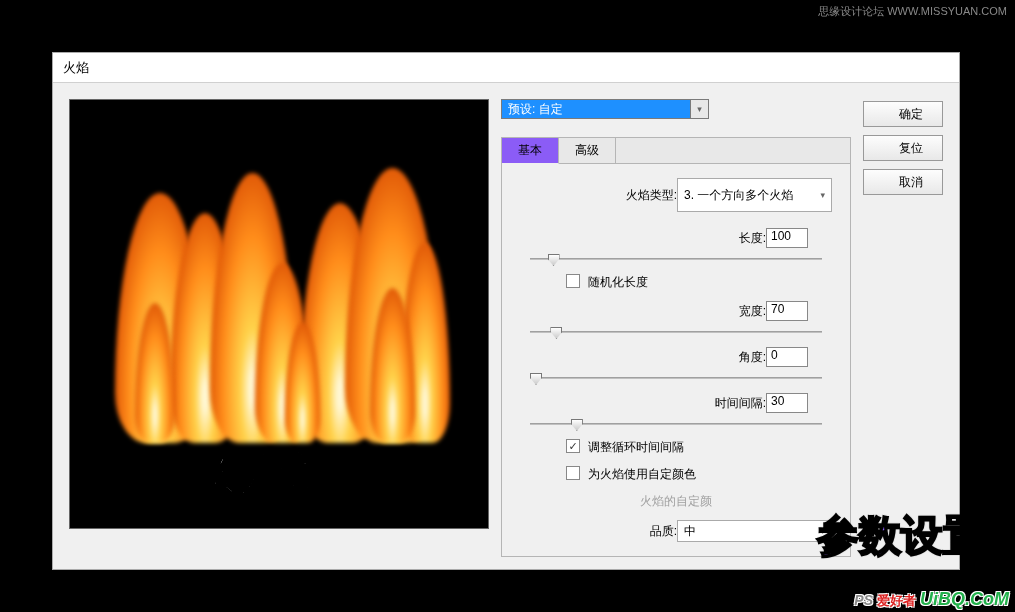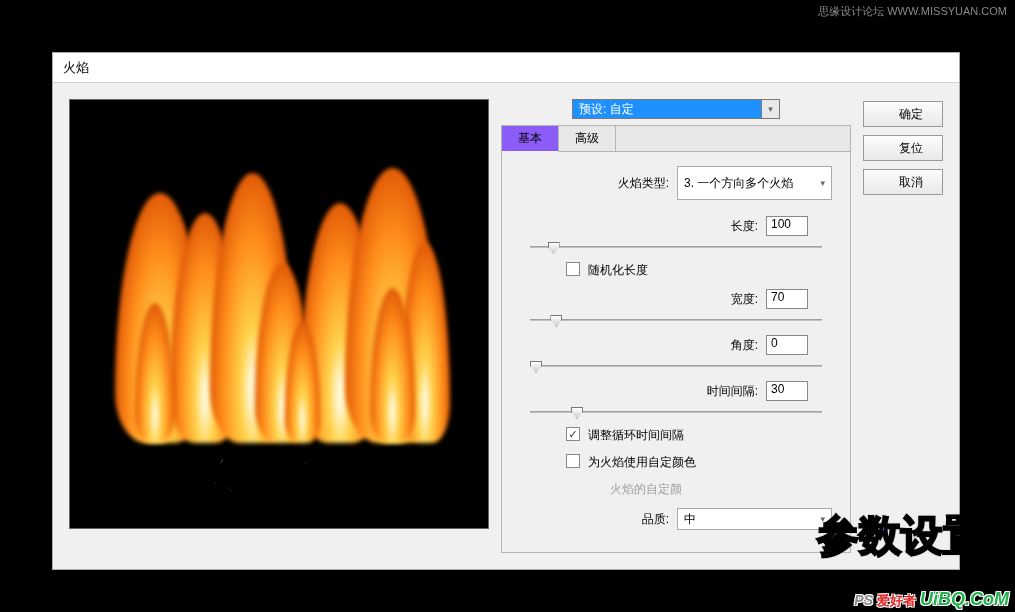--- a/index.html
+++ b/index.html
@@ -96,22 +96,21 @@
       gap: 12px;
     }
     .settings-panel {
       flex: 1;
       display: flex;
       flex-direction: column;
     }
     .preset-row {
       display: flex;
       align-items: center;
-      margin-bottom: 6px;
-      justify-content: center;
+      margin-bottom: 18px;
     }
     .preset-select {
       width: 190px;
       height: 20px;
       background: #1e90ff;
       color: #fff;
       border: 1px solid #7a7a7a;
       display: flex;
       align-items: center;
       padding: 0 6px;
@@ -151,21 +150,20 @@
       margin-bottom: -1px;
     }
     .tab-content {
       padding: 14px 18px 10px 18px;
     }
     .field-row {
       display: flex;
       align-items: center;
       justify-content: flex-end;
       margin-bottom: 4px;
-      gap: 8px;
     }
     .field-label {
       font-size: 12px;
       text-align: right;
     }
     .type-select {
       width: 155px;
       height: 22px;
       border: 1px solid #aaa;
       background: #fff;
@@ -234,21 +232,21 @@
       display: flex;
       align-items: center;
       justify-content: center;
       font-size: 11px;
       color: #333;
     }
     .checkbox.checked::after { content: "✓"; }
     .disabled-label {
       color: #a0a0a0;
       font-size: 12px;
-      margin-left: 90px;
+      margin-left: 120px;
       display: block;
     }
     .buttons-column {
       width: 80px;
       display: flex;
       flex-direction: column;
       gap: 8px;
       padding-top: 2px;
       flex-shrink: 0;
     }

